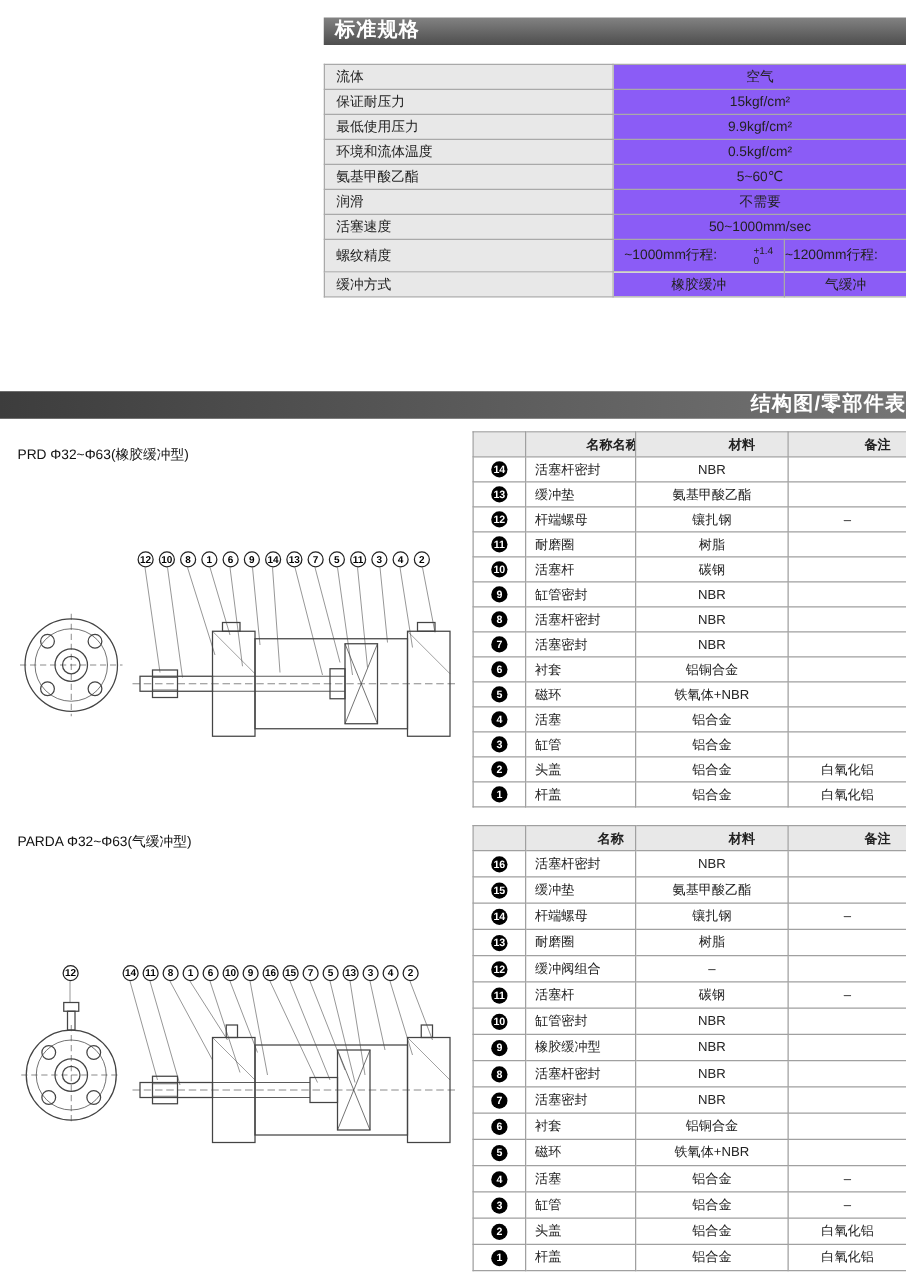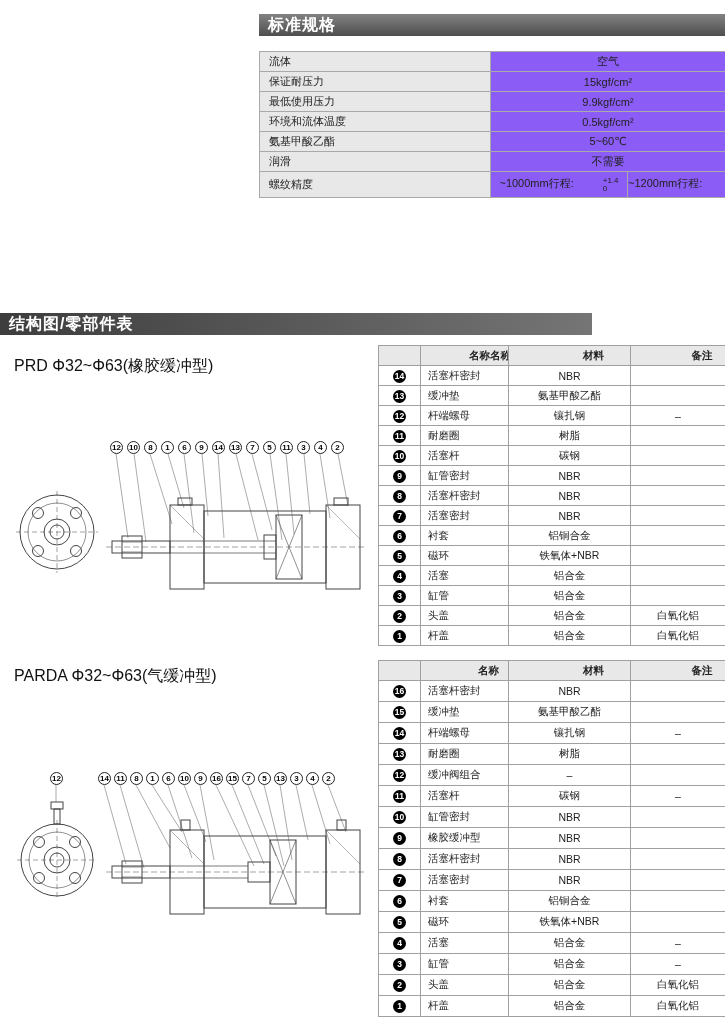--- a/index.html
+++ b/index.html
@@ -4,42 +4,42 @@
 <style>
   * { margin:0; padding:0; box-sizing:border-box; }
   html,body { background:#ffffff; }
   body { font-family:"Liberation Sans","DejaVu Sans",sans-serif; }
   .page { position:relative; width:725px; height:1021px; background:#fff; overflow:hidden; }
 
   .secbar { position:absolute; height:22px; color:#fff; font-size:16px; font-weight:bold;
             line-height:22px; padding-left:9px; letter-spacing:1px;
             background:linear-gradient(180deg,#828282,#4e4e4e); }
   .specbar { left:259px; top:14px; width:466px; }
-  .structbar { left:0; top:313px; width:592px; background:linear-gradient(90deg,#3d3d3d,#757575); }
+  .structbar { left:0; top:313px; width:725px; background:linear-gradient(90deg,#3d3d3d,#757575);text-align:right; }
 
   table { border-collapse:collapse; position:absolute; table-layout:fixed; }
   .spec { left:259px; top:51px; width:466px; font-size:11px; color:#222; }
   .spec td { border:1px solid #a9a9a9; height:20px; overflow:hidden; white-space:nowrap; }
   .spec tr.tall td { height:26px; }
   .spec .lbl { background:#e8e8e8; padding-left:9px; }
   .spec .val { text-align:center; background:#8b5cf6; }
   .tol { display:inline-block; vertical-align:middle; margin-left:3px; font-size:8px;
          line-height:8px; text-align:left; }
   .tol i { display:block; font-style:normal;margin-left:26px; }
 
   .parts { width:347px; font-size:10.5px; color:#222; }
   .parts th,.parts td { border:1px solid #a0a0a0; height:20px; overflow:hidden; white-space:nowrap; }
   .parts.t2 td { height:21px; }
   .parts th { background:#e8e8e8; font-weight:bold; text-align:center;padding-left:48px; }
   .parts .name { padding-left:7px; text-align:left;font-family:Liberation Serif, serif; }
   .parts .c { text-align:center; }
   .pnum { display:inline-block; width:13px; height:13px; border-radius:50%; background:#000;
           color:#fff; font-size:8.5px; line-height:13px; font-weight:bold; text-align:center; }
 
-  .model-label { position:absolute; font-size:16px; color:#111; }
+  .model-label { position:absolute; font-size:11px; color:#111; }
   .draw { position:absolute; }
   .balloon-row { position:absolute; display:flex; }
   .dball { display:inline-block; width:13px; height:13px; border-radius:50%; border:1px solid #222;
            background:#fff; color:#000; font-size:8px; font-weight:bold; line-height:11px;
            text-align:center; }
   .dball.single { position:absolute; }
 </style>
 </head>
 <body>
 
@@ -80,26 +80,35 @@
         <tr>
           <td class="lbl">氨基甲酸乙酯</td>
           <td class="val" colspan="2">5~60℃</td>
         </tr>
 
         <tr>
           <td class="lbl">润滑</td>
           <td class="val" colspan="2">不需要</td>
         </tr>
 
+        <tr>
+          <td class="lbl">活塞速度</td>
+          <td class="val" colspan="2">50~1000mm/sec</td>
+        </tr>
 
 
       <tr class="tall">
         <td class="lbl">螺纹精度</td>
         <td class="val"><span>~1000mm行程:</span><span class="tol"><i>+1.4</i><i>0</i></span></td>
         <td class="val"><span>~1200mm行程:</span><span class="tol"><i>+2.2</i><i>0</i></span></td>
+      </tr>
+      <tr>
+        <td class="lbl">缓冲方式</td>
+        <td class="val">橡胶缓冲</td>
+        <td class="val">气缓冲</td>
       </tr>
     </tbody>
   </table>
 
   <div class="secbar structbar">
     <span>结构图/零部件表</span>
   </div>
 
   <div class="model-label" style="left:14px;top:356px">PRD Φ32~Φ63(橡胶缓冲型)</div>
 

